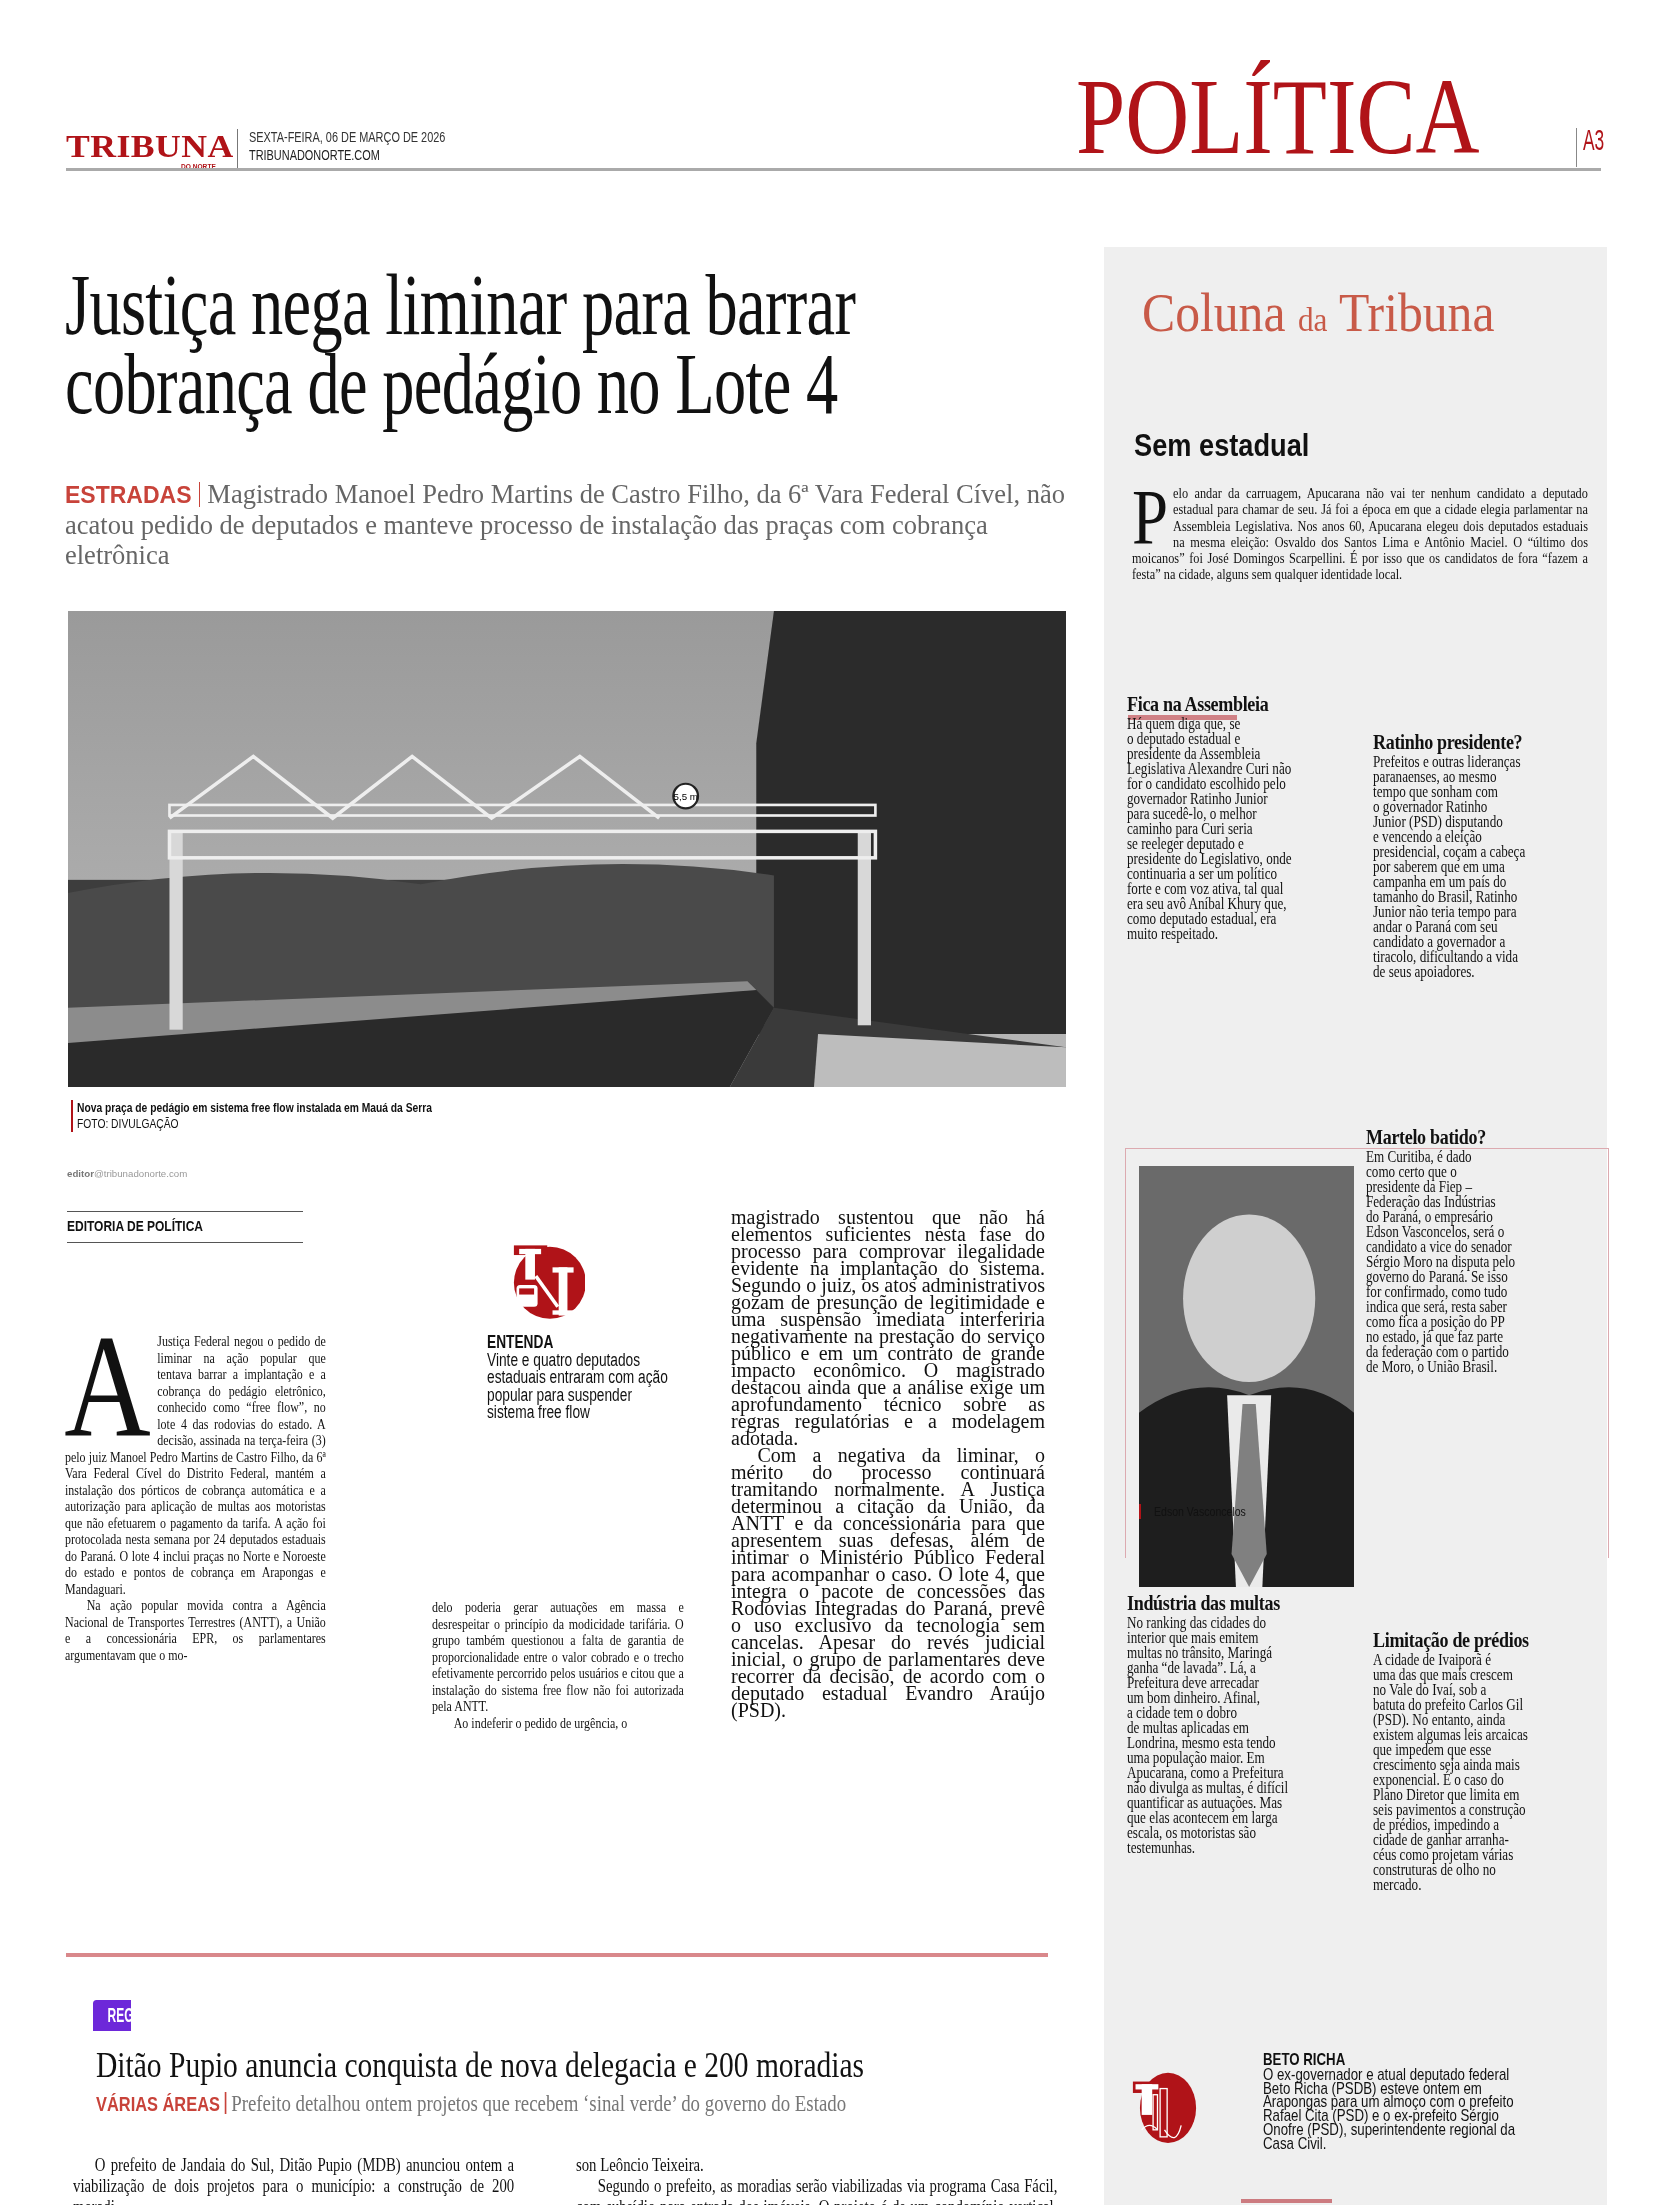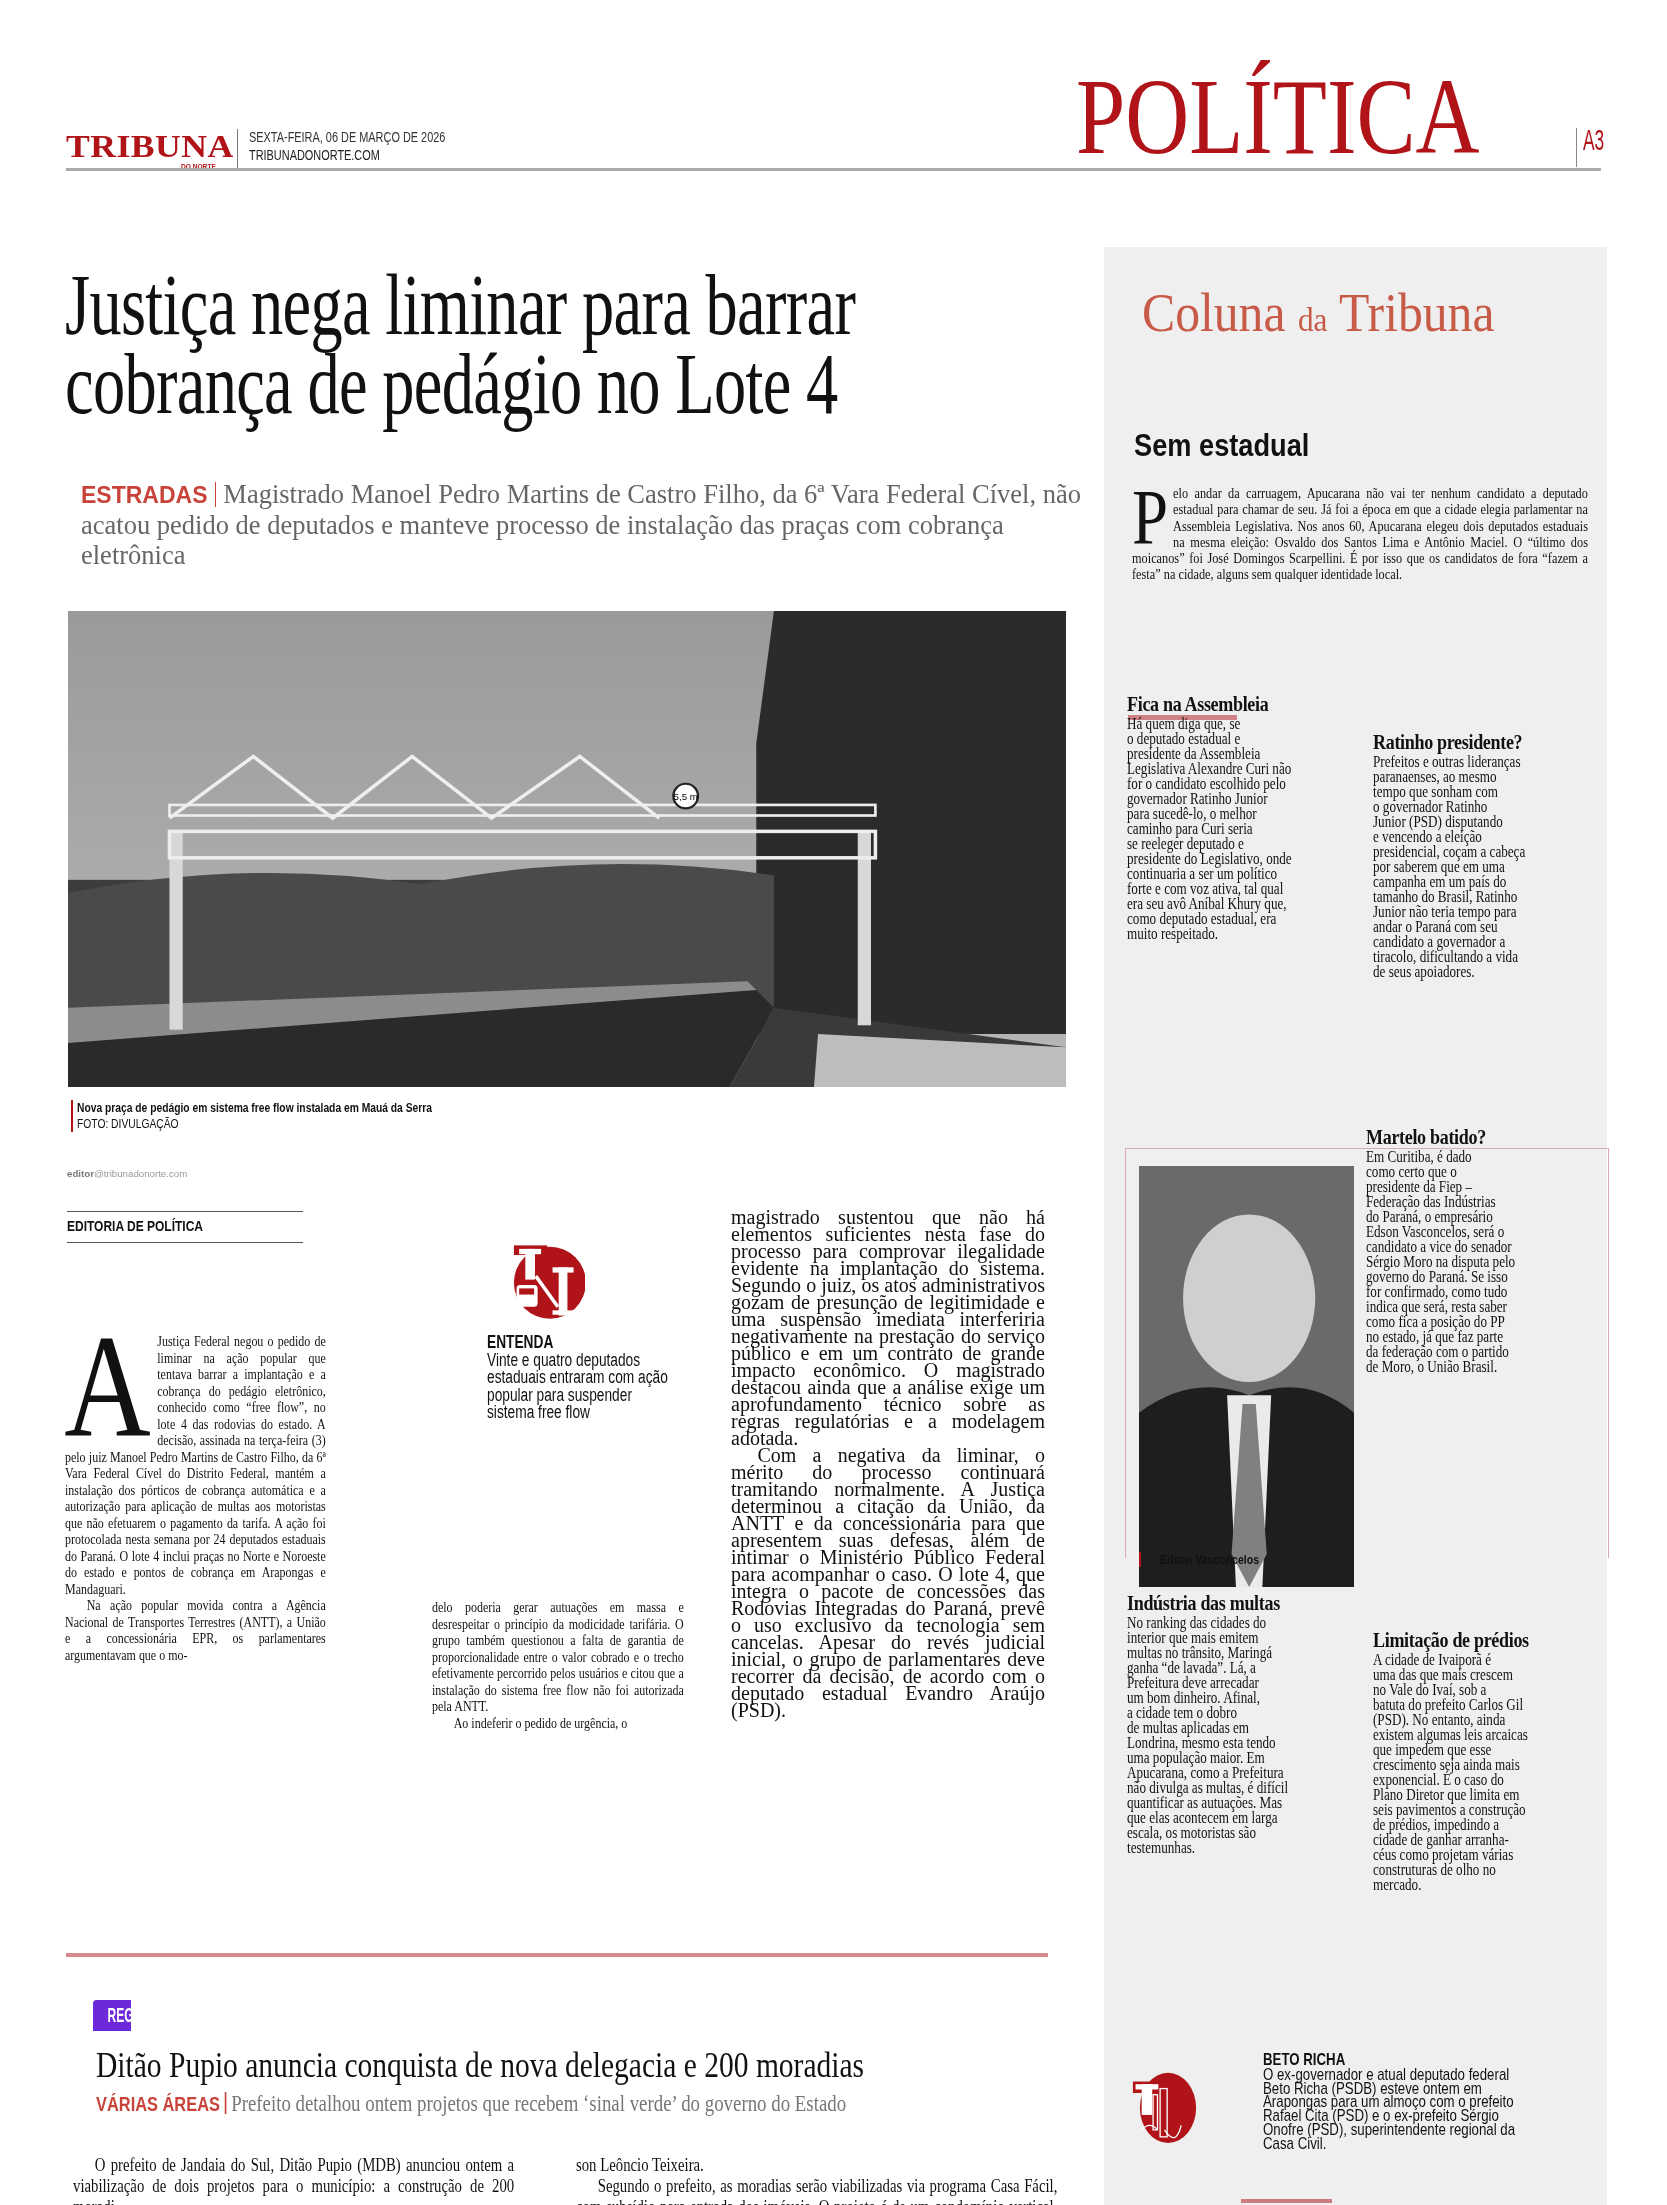--- a/index.html
+++ b/index.html
@@ -15,21 +15,21 @@
 #hdr-date{left:249px;top:129px;font-family:"Liberation Sans",sans-serif;font-size:14px;color:#333;transform:scaleX(.78);transform-origin:left;white-space:nowrap}
 #hdr-site{left:249px;top:147px;font-family:"Liberation Sans",sans-serif;font-size:14px;color:#222;transform:scaleX(.78);transform-origin:left;white-space:nowrap}
 #section{left:1076px;top:62px;font-size:108px;line-height:110px;color:#b01318;transform:scaleX(.82);transform-origin:left;white-space:nowrap}
 #page-sep{left:1576px;top:128px;width:1.3px;height:39px;background:#888}
 #page-num{left:1583px;top:124px;font-family:"Liberation Sans",sans-serif;font-size:29px;color:#b01318;transform:scaleX(.6);transform-origin:left}
 #hdr-rule{left:66px;top:168px;width:1535px;height:2.6px;background:#aaa}
 
 
 #headline{left:65px;top:265px;width:1014px;font-size:87px;line-height:79px;font-weight:normal;letter-spacing:-0.9px;transform:scaleX(.74);transform-origin:left;white-space:nowrap}
 #headline span{display:block}
-#lead{left:81px;top:479px;width:1010px;font-size:26.5px;line-height:30px;color:#666}
+#lead{left:65px;top:479px;width:1010px;font-size:26.5px;line-height:30px;color:#666}
 #lead .kick{color:#c8433a;font-family:"Liberation Sans",sans-serif;font-weight:bold;font-size:23px;letter-spacing:0}
 #lead .bar{display:inline-block;width:1.8px;height:25px;background:#c8433a;margin:0 7px;vertical-align:-3.5px}
 
 
 #photo1{left:68px;top:611px;width:998px;height:476px;overflow:hidden;background:#888}
 #cap1{left:71px;top:1100px;border-left:2.2px solid #b01318;padding-left:4.4px;font-family:"Liberation Sans",sans-serif}
 #cap1 .t{font-size:13.2px;font-weight:bold;transform:scaleX(.78);transform-origin:left;white-space:nowrap;line-height:16px}
 #cap1 .c{font-size:13.2px;transform:scaleX(.78);transform-origin:left;white-space:nowrap;line-height:16px}
 
 
@@ -83,21 +83,21 @@
 #sb-lead .inner{width:556px;}
 #dropP{float:left;font-size:79px;line-height:66px;margin:-0.9px 6.2px 0 0}
 #sb-rule1{left:1128px;top:715px;width:109px;height:5.3px;background:#d08185}
 .sb-item{font-size:16px;line-height:15px}
 .sb-item h3{font-size:22px;line-height:25px;font-weight:bold;letter-spacing:-0.4px;white-space:nowrap}
 .sb-item .txt{white-space:nowrap}
 #it1{left:1127px;top:691px;width:229px}
 #it2{left:1373px;top:729px;width:229px}
 #it3-box{left:1125px;top:1148px;width:484px;height:410px;border:1.8px solid #dcaab0;border-bottom:none}
 #edson{left:1139px;top:1166px;width:215px;height:421px;overflow:hidden;background:#555}
-#edson-cap{left:1139px;top:1552px;border-left:2.2px solid #b01318;padding-left:19px;font-family:"Liberation Sans",sans-serif;font-weight:bold;font-size:13.2px;line-height:15px}
+#edson-cap{left:1139px;top:1504px;border-left:2.2px solid #b01318;padding-left:13px;font-family:"Liberation Sans",sans-serif;font-weight:normal;font-size:13.2px;line-height:15px}
 #edson-cap span{display:inline-block;transform:scaleX(.8);transform-origin:left}
 #it3{left:1366px;top:1124px;width:229px}
 #it4{left:1127px;top:1588px;width:229px}
 #it5{left:1373px;top:1588px;width:229px}
 #beto-logo{left:1132px;top:2064px;width:65px;height:79px}
 #beto{left:1263px;top:2051px;width:247px;font-family:"Liberation Sans",sans-serif}
 #beto .h{font-size:17px;font-weight:bold;line-height:17px;transform:scaleX(.78);transform-origin:left;white-space:nowrap}
 #beto .b{font-size:17px;line-height:13.7px;transform:scaleX(.78);transform-origin:left;white-space:nowrap}
 #sb-rule2{left:1241px;top:2199px;width:91px;height:4.4px;background:#cc7b80}
 

